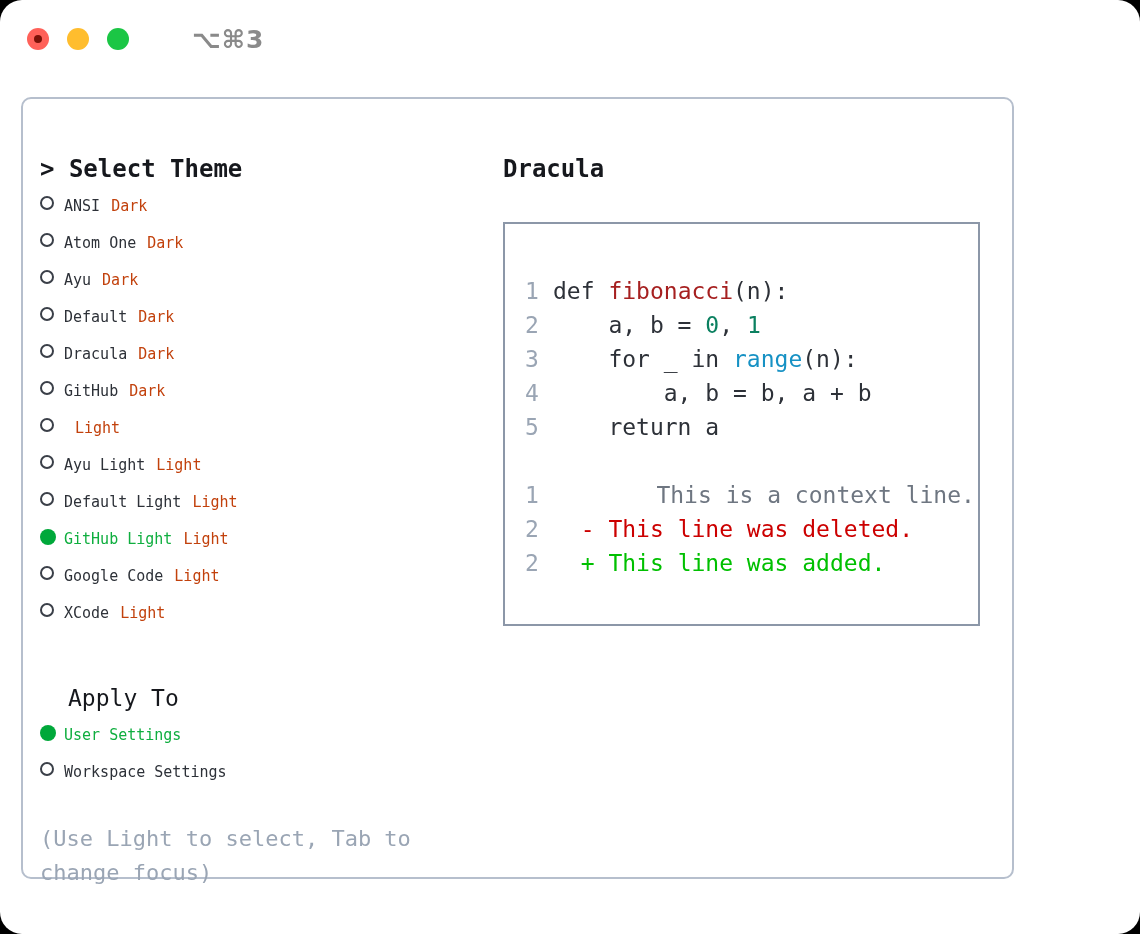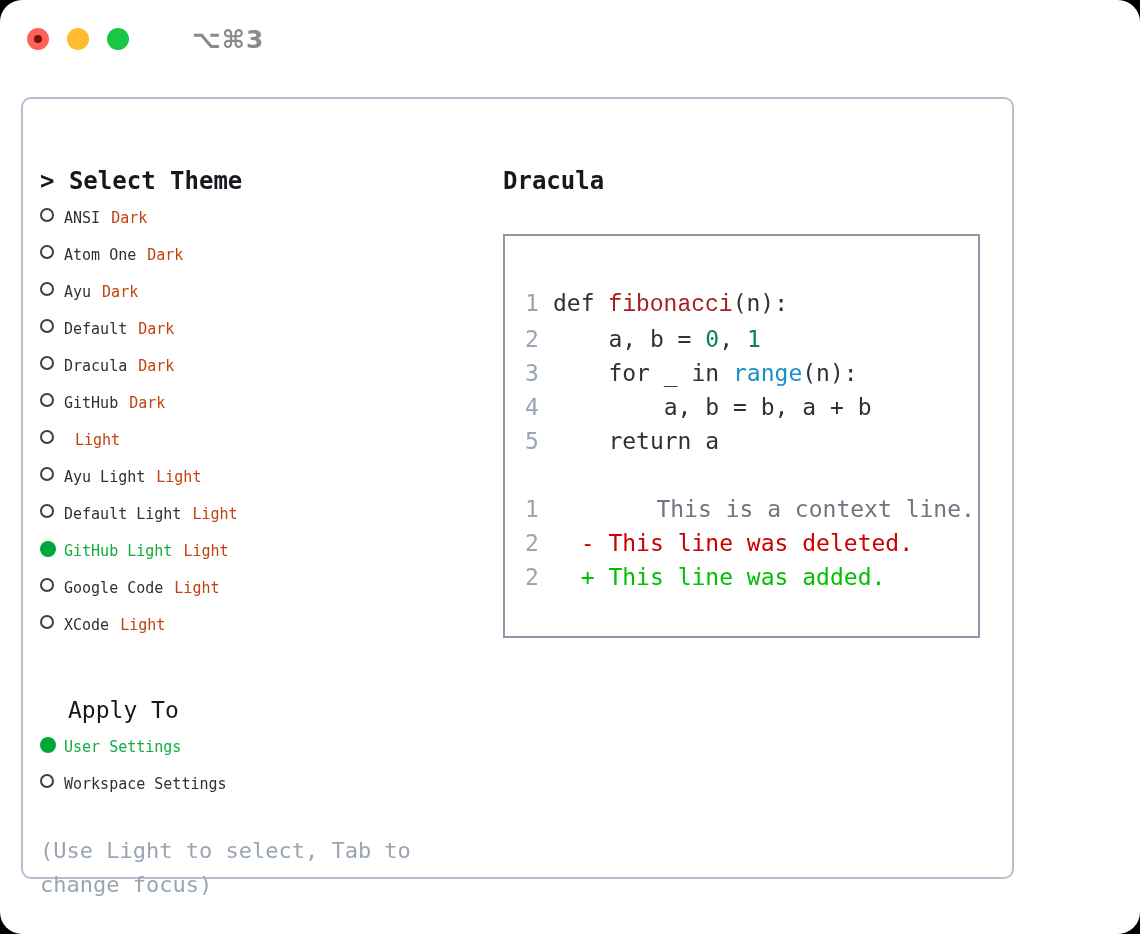--- a/index.html
+++ b/index.html
@@ -63,21 +63,21 @@
     position: absolute;
     left: 21px; top: 97px;
     width: 993px; height: 782px;
     border: 2px solid #b6bfcd;
     border-radius: 10px;
     background: #ffffff;
   }
 
   .panel-inner {
     position: absolute;
-    left: 0; top: 12px;
+    left: 0; top: 0;
     width: 100%; height: 100%;
   }
 
   
   .left-col {
     position: absolute;
     left: 17px; top: 53px;
     width: 460px;
   }
 
@@ -177,21 +177,21 @@
     white-space: pre;
   }
   .lineno {
     display: inline-block;
     width: 28px;
     flex: 0 0 28px;
     color: #9aa5b4;
     text-align: left;
   }
   .code-text { color: #2d3138; }
-  .tok-fn   { color: #a62020; font-family: Liberation Mono, monospace; }
+  .tok-fn   { color: #a62020; }
   .tok-num  { color: #0b8060; }
   .tok-kw   { color: #1691c4; }
   .blank-line { height: 34px; }
 
   .diff-ctx { color: #6e7681; margin-left: 24px; }
   .diff-del { color: #cc0000; }
   .diff-add { color: #00c000; }
 </style>
 </head>
 <body>

